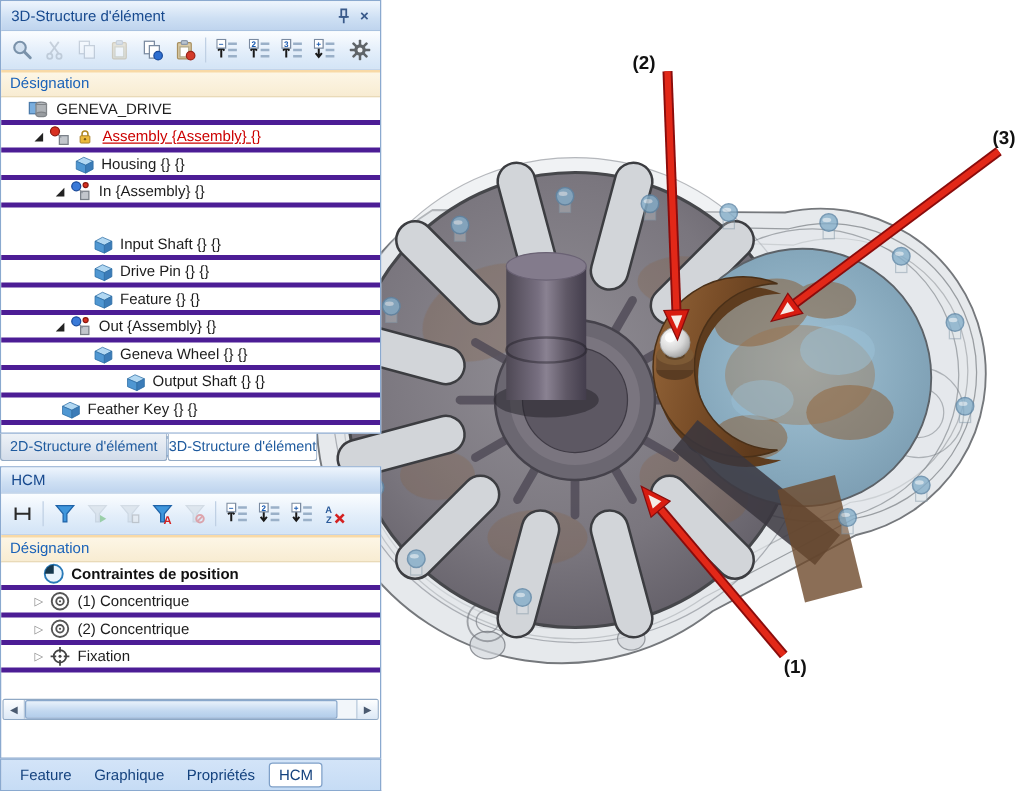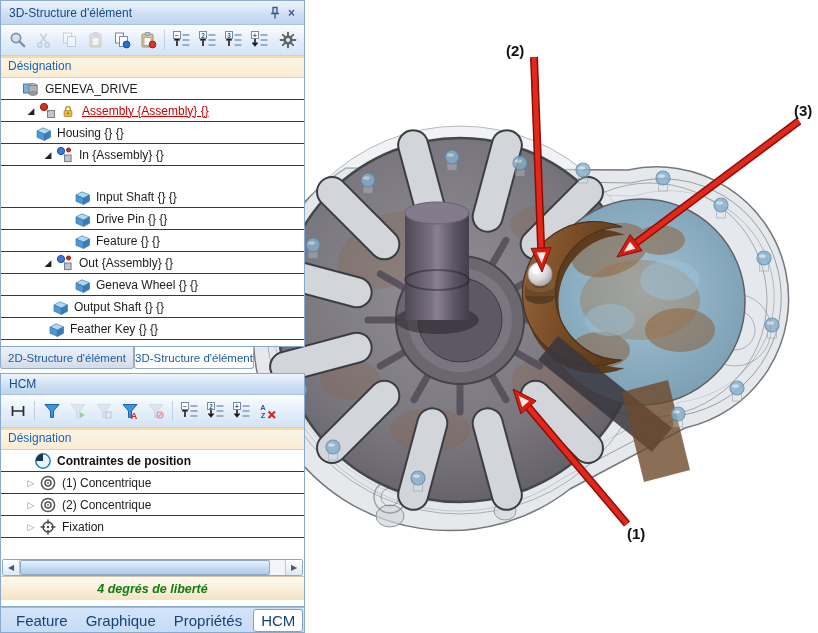--- a/index.html
+++ b/index.html
@@ -17,21 +17,21 @@
     background:linear-gradient(#fbfdff,#e3eefa 55%,#d3e4f6);border-bottom:1px solid #c2d4ea;box-sizing:border-box;}
   .tbtn{width:25px;height:25px;display:flex;align-items:center;justify-content:center;border-radius:2px;}
   .tbtn.disabled{opacity:.38;}
   .tsep{width:1px;height:20px;background:#bfd0e4;margin:0 3px;}
   .push{margin-left:auto;}
   .icon{display:inline-flex;align-items:center;justify-content:center;}
   .icon svg{display:block;}
   .creamhdr{height:22px;line-height:21px;padding-left:7px;font-size:12px;color:#1a62b8;
     background:linear-gradient(#fdf7e8,#f8ecd2);box-shadow:inset 0 2px 0 #f8d9a6;border-bottom:1px solid #e2cfa4;box-sizing:border-box;}
   .tree{background:#fff;}
-  .trow{height:22px;display:flex;align-items:center;border-bottom:1px solid #4c1d95;box-sizing:border-box;font-size:12px;color:#1c1c1c;white-space:nowrap;}
+  .trow{height:22px;display:flex;align-items:center;border-bottom:4px solid #4c1d95;box-sizing:border-box;font-size:12px;color:#1c1c1c;white-space:nowrap;}
   .trow .exp{width:14px;text-align:center;font-size:9px;color:#222;flex:none;}
   .trow .exp.col{color:#8a8a8a;}
   .trow .icon{width:20px;flex:none;}
   .trow .lbl{margin-left:4px;}
   .trow .lbl.hl{color:#cc0000;text-decoration:underline;}
   .trow .lbl.bold{font-weight:bold;color:#111;}
   
   .hscroll{display:flex;align-items:stretch;height:17px;border:1px solid #8fa8c4;background:#f2f6fa;border-radius:2px;box-sizing:border-box;}
   .sbtn{width:16px;display:flex;align-items:center;justify-content:center;font-size:8px;color:#4a5a70;
     background:linear-gradient(#fdfeff,#dde9f6);border-right:1px solid #b8c9dc;}
@@ -46,21 +46,21 @@
   .stab.active{background:#fff;font-weight:normal;}
   .stab:nth-child(1){width:134px;}
   .stab:nth-child(2){width:120px;}
   
   .statusbar{height:24px;display:flex;align-items:center;justify-content:center;
     background:linear-gradient(#fefaf1,#f4e3c3);border-top:1px solid #d8c8a8;box-sizing:border-box;
     color:#0e7d12;font-size:12.5px;font-weight:bold;font-style:italic;}
   #bottombar{position:absolute;left:0;top:607px;width:305px;height:26px;z-index:10;
     background:linear-gradient(#d3e4f8,#c6dcf5);border:1px solid #8aa9cf;border-top:1px solid #9db8d8;box-sizing:border-box;
     display:flex;align-items:center;padding-left:8px;gap:4px;}
-  .btab{font-size:15px;color:#14427e;padding:2px 7px;white-space:nowrap;}
+  .btab{font-size:12px;color:#14427e;padding:2px 7px;white-space:nowrap;}
   .btab.active{background:#fff;border:1px solid #7fa0c8;border-radius:3px;}
   
   #viewport{position:absolute;left:0;top:0;width:818px;height:633px;z-index:0;background:#fff;}
   .ann{position:absolute;font-size:15px;font-weight:bold;color:#111;z-index:5;font-family:"Liberation Sans",sans-serif;}
 </style>
 </head>
 <body>
 
 <div id="viewport">
   <svg id="model-svg" width="818" height="633" viewBox="0 0 818 633">
@@ -470,21 +470,21 @@
         </span>
         <span class="icon">
           <svg width="14" height="14" viewBox="0 0 18 18">
             <path d="M6,9 V6.5 a3,3 0 0 1 6,0 V9" stroke="#b08820" stroke-width="1.6" fill="none"></path>
             <rect x="4" y="8.5" width="10" height="7.5" rx="1" fill="#ecba3a" stroke="#a8802a"></rect>
             <circle cx="9" cy="12" r="1.2" fill="#7a5a14"></circle>
           </svg>
         </span>
         <span class="lbl hl">Assembly {Assembly} {}</span>
       </div>
-      <div class="trow" style="padding-left: 18px;">
+      <div class="trow" style="padding-left: 42px;">
         <span class="exp"></span>
         <span class="icon">
           <svg width="18" height="18" viewBox="0 0 18 18">
             <polygon points="3,7 9,3.8 16.5,7 10.5,10.2" fill="#b2d8f2" stroke="#2e6da4" stroke-width="0.6"></polygon>
             <polygon points="3,7 10.5,10.2 10.5,16.5 3,13.3" fill="#4f97d2" stroke="#2e6da4" stroke-width="0.6"></polygon>
             <polygon points="10.5,10.2 16.5,7 16.5,13.3 10.5,16.5" fill="#3b7cb8" stroke="#2e6da4" stroke-width="0.6"></polygon>
           </svg>
         </span>
         <span class="lbl">Housing {} {}</span>
       </div>
@@ -549,21 +549,21 @@
         <span class="exp"></span>
         <span class="icon">
           <svg width="18" height="18" viewBox="0 0 18 18">
             <polygon points="3,7 9,3.8 16.5,7 10.5,10.2" fill="#b2d8f2" stroke="#2e6da4" stroke-width="0.6"></polygon>
             <polygon points="3,7 10.5,10.2 10.5,16.5 3,13.3" fill="#4f97d2" stroke="#2e6da4" stroke-width="0.6"></polygon>
             <polygon points="10.5,10.2 16.5,7 16.5,13.3 10.5,16.5" fill="#3b7cb8" stroke="#2e6da4" stroke-width="0.6"></polygon>
           </svg>
         </span>
         <span class="lbl">Geneva Wheel {} {}</span>
       </div>
-      <div class="trow" style="padding-left: 35px;">
+      <div class="trow" style="padding-left: 83px;">
         <span class="exp"></span>
         <span class="icon">
           <svg width="18" height="18" viewBox="0 0 18 18">
             <polygon points="3,7 9,3.8 16.5,7 10.5,10.2" fill="#b2d8f2" stroke="#2e6da4" stroke-width="0.6"></polygon>
             <polygon points="3,7 10.5,10.2 10.5,16.5 3,13.3" fill="#4f97d2" stroke="#2e6da4" stroke-width="0.6"></polygon>
             <polygon points="10.5,10.2 16.5,7 16.5,13.3 10.5,16.5" fill="#3b7cb8" stroke="#2e6da4" stroke-width="0.6"></polygon>
           </svg>
         </span>
         <span class="lbl">Output Shaft {} {}</span>
       </div>
@@ -756,21 +756,20 @@
     </div>
   <div style="height:21px;"></div>
   <div style="padding:0 1px;">
     <div class="hscroll">
       <div class="sbtn">◀</div>
       <div class="sthumb" style="width:248px;"></div>
       <div class="strack"></div>
       <div class="sbtn r">▶</div>
     </div>
   </div>
-  <div class="statusbar">4 degrés de liberté</div>
 </div>
 
 <div id="bottombar">
     <div class="btab">Feature</div>
     <div class="btab">Graphique</div>
     <div class="btab">Propriétés</div>
     <div class="btab active">HCM</div>
   </div>
 
 </body></html>

